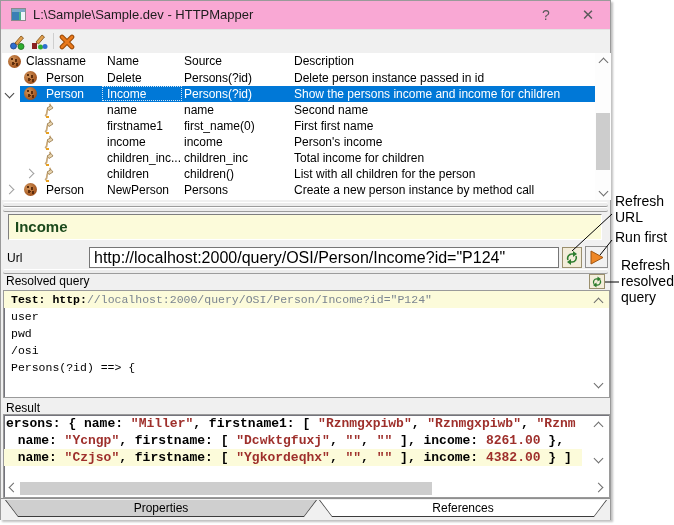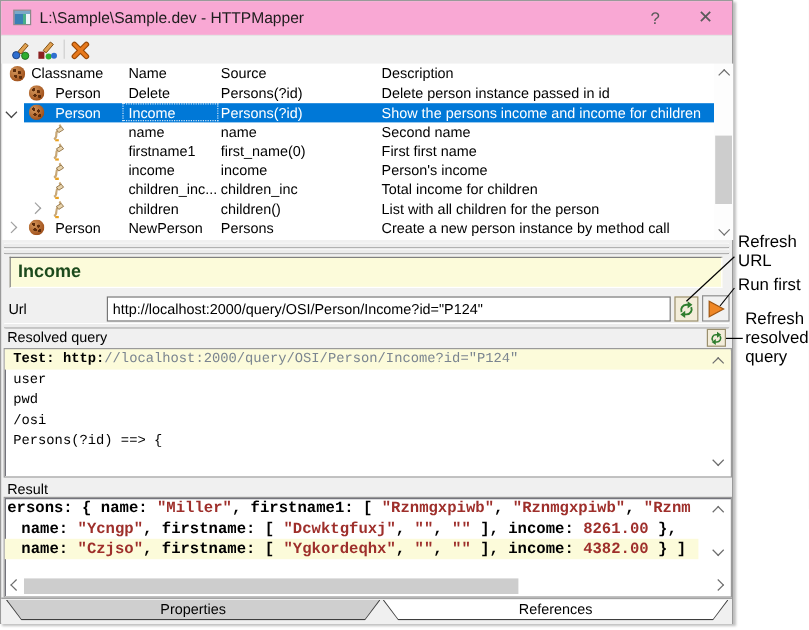--- a/index.html
+++ b/index.html
@@ -28,21 +28,21 @@
   .tb-btn{position:absolute;top:2px;width:20px;height:19px;display:flex;align-items:center;justify-content:center;}
   .tb-sep{position:absolute;left:52px;top:3px;width:1px;height:16px;background:#cfcfcf;}
   
   .grid{position:absolute;left:1px;top:52px;width:593px;height:147px;background:#ffffff;font-size:12px;color:#000;}
   .grow{position:absolute;left:0;width:100%;height:16px;line-height:16px;white-space:nowrap;}
   .ghead{top:0;height:17px;line-height:17px;}
   .cell{position:absolute;top:0;line-height:inherit;}
   .col-class{left:44px;} .hdr-class{left:24px;}
   .col-name{left:105px;}
   .col-src{left:182px;}
-  .col-desc{left:316px;text-align:right;}
+  .col-desc{left:292px;text-align:right;}
   .sel-band{position:absolute;left:18px;right:0;top:0;height:16px;background:#0078d7;}
   .sel .cell{color:#ffffff;}
   .focus-rect{position:absolute;left:100px;top:0;width:80px;height:15px;border:1px dotted #cde4f7;box-sizing:border-box;}
   .cookie{position:absolute;top:1px;width:13px;height:13px;border-radius:50%;
     background:
       radial-gradient(circle 1.4px at 32% 30%,#5e2d0c 95%,transparent),
       radial-gradient(circle 1.4px at 62% 42%,#5e2d0c 95%,transparent),
       radial-gradient(circle 1.4px at 40% 66%,#5e2d0c 95%,transparent),
       radial-gradient(circle 1.4px at 70% 72%,#5e2d0c 95%,transparent),
       radial-gradient(circle at 35% 35%,#d2955a,#a3541e 70%,#7d3a10);}
@@ -58,21 +58,21 @@
   .up{transform:rotate(225deg);} .dn{transform:rotate(45deg);} .lf{transform:rotate(135deg);} .rt{transform:rotate(-45deg);}
   .vthumb{position:absolute;left:1px;top:60px;width:14px;height:57px;background:#cdcdcd;}
   
   .ridge{position:absolute;left:2px;width:605px;height:3px;background:#ececec;border-top:1px solid #ffffff;border-bottom:1px solid #9c9c9c;border-radius:2px;box-sizing:content-box;}
   
   .map-title-box{position:absolute;left:7px;top:213px;width:594px;height:26px;box-sizing:border-box;
     background:#fcfbda;border:1px solid;border-color:#7f7f7f #ffffff #ffffff #7f7f7f;}
   .map-title{position:absolute;left:6px;top:3px;font-size:15px;font-weight:bold;color:#1c4a1c;}
   .url-label{position:absolute;left:6px;top:250px;font-size:12px;color:#000;}
   .url-input{position:absolute;left:88px;top:246px;width:470px;height:21px;box-sizing:border-box;
-    border:1px solid #767676;background:#fff;font-family:"Liberation Sans",sans-serif;font-size:12px;padding:0 4px;color:#000;}
+    border:1px solid #767676;background:#fff;font-family:"Liberation Sans",sans-serif;font-size:16px;padding:0 4px;color:#000;}
   .mini-btn{position:absolute;box-sizing:border-box;border:1px solid #9a8f6e;background:#f3edda;display:flex;align-items:center;justify-content:center;}
   .refresh-url-btn{left:561px;top:246px;width:20px;height:21px;}
   .run-btn{left:584px;top:245px;width:23px;height:22px;border:1px solid #8f8f8f;background:#f1f1f1;}
   .refresh-rq-btn{left:588px;top:273px;width:16px;height:15px;}
   
   .section-label{position:absolute;left:5px;font-size:12px;color:#000;}
   
   .rqbox{position:absolute;left:2px;top:289px;width:607px;height:108px;background:#ffffff;box-sizing:border-box;
     border:1px solid #9a9a9a;box-shadow:inset 1px 1px 0 #74747c;}
   .rq-line{height:17px;line-height:17px;white-space:pre;padding-left:7px;

